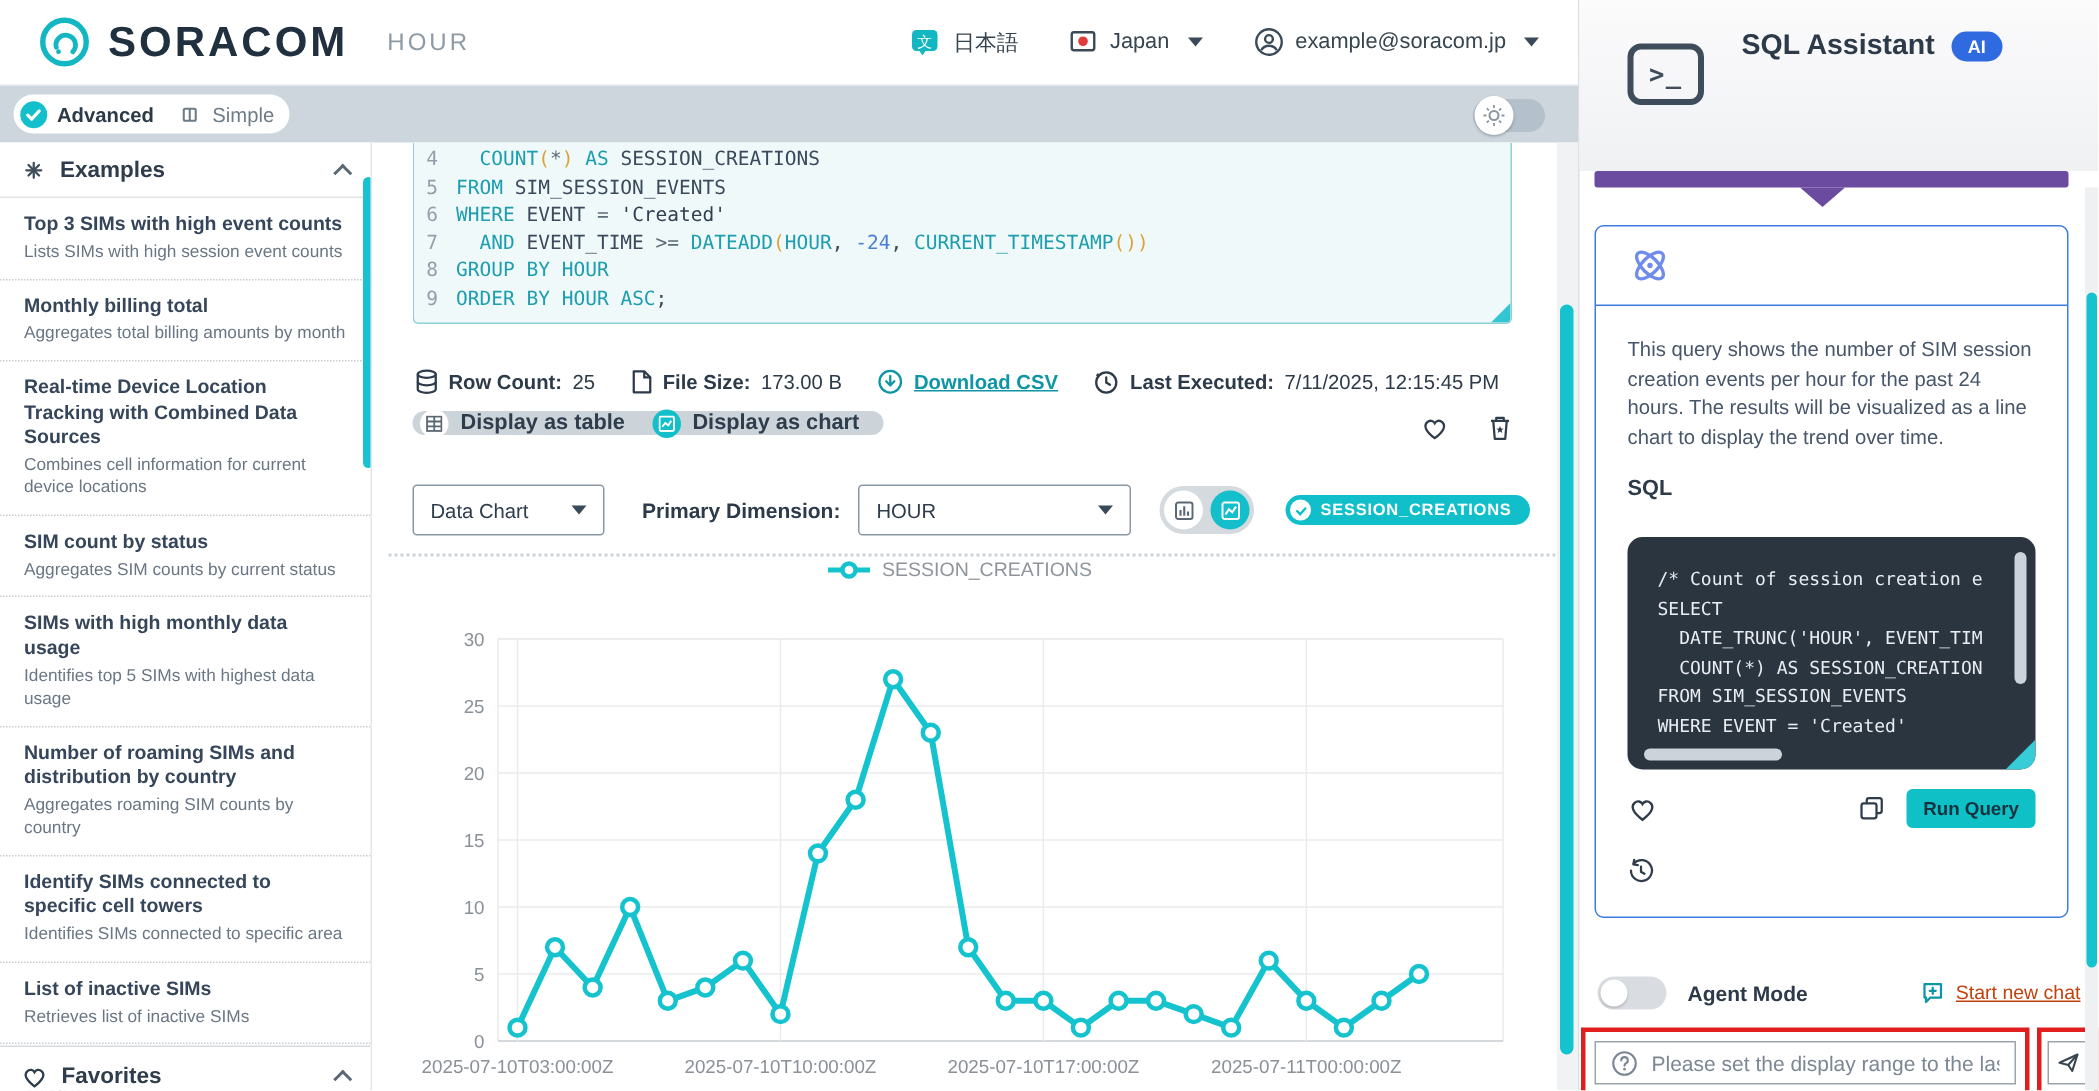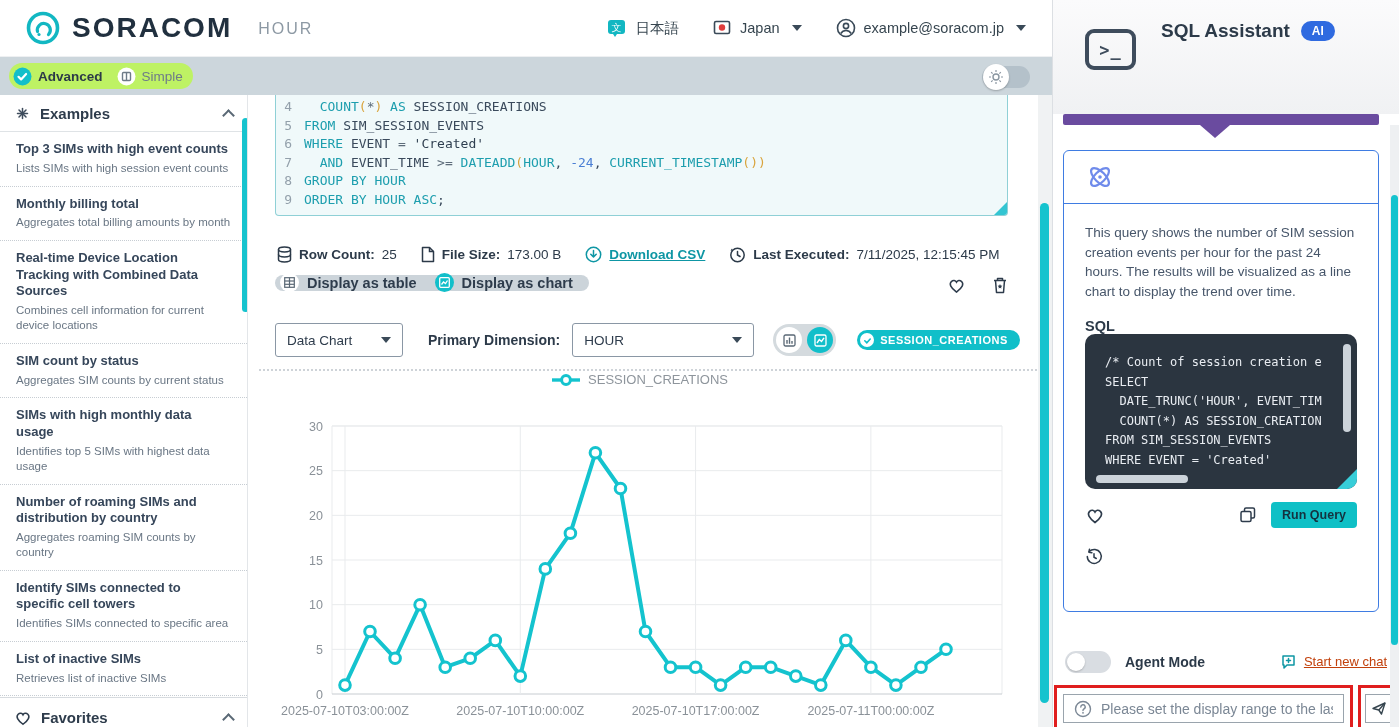--- a/index.html
+++ b/index.html
@@ -10,21 +10,21 @@
   .main{position:absolute;left:0;top:0;width:1052px;height:727px;background:#fff}
   .header{position:absolute;left:0;top:0;width:100%;height:57px;background:#fff;display:flex;align-items:center;padding:0 26px;border-bottom:1px solid #eef0f2}
   .brand{display:flex;align-items:center;gap:12px}
   .brand-name{font-size:28px;font-weight:bold;letter-spacing:2px;color:#21303f}
   .brand-app{font-size:16px;letter-spacing:2px;color:#8d99a4;margin-left:14px;margin-top:2px}
   .header-right{margin-left:auto;display:flex;align-items:center;gap:14px;font-size:14.5px;color:#36454f}
   .hr-group{display:flex;align-items:center;gap:8px;margin-left:20px;cursor:pointer}
   .chev{width:0;height:0;border-left:5px solid transparent;border-right:5px solid transparent;border-top:6px solid #3a4a58;margin-left:4px}
 
   .toolbar{position:absolute;top:57px;left:0;width:100%;height:38px;background:#ccd6dc;display:flex;align-items:center;padding:0 9px}
-  .mode-pill{display:flex;align-items:center;background:#bef264;border-radius:14px;height:26px;padding:0 10px 0 4px;gap:14px}
+  .mode-pill{display:flex;align-items:center;background:#ffffff;border-radius:14px;height:26px;padding:0 10px 0 4px;gap:14px}
   .mode-opt{display:flex;align-items:center;gap:6px;font-size:13.5px}
   .mode-opt.active{font-weight:bold;color:#2c3a48}
   .mode-opt.inactive{color:#6e7b88}
   .theme-toggle{position:absolute;right:22px;top:66px;width:48px;height:22px;background:#b4c1ca;border-radius:11px}
   .theme-knob{position:absolute;left:1px;top:-2px;width:26px;height:26px;border-radius:50%;background:#fff;box-shadow:0 1px 2px rgba(0,0,0,.25);display:flex;align-items:center;justify-content:center}
 
   
   .sidebar{position:absolute;top:95px;left:0;width:248px;bottom:0;background:#fff;border-right:1px solid #e3e6e9;overflow:hidden}
   .sb-header{display:flex;align-items:center;gap:9px;padding:10px 14px 9px 14px;border-bottom:1px solid #dfe3e6}
   .sb-header-title{font-size:15px;font-weight:bold;color:#2e3c4c;flex:1}
@@ -86,21 +86,21 @@
   .ai-badge{background:#2f6ae0;color:#fff;font-size:12px;font-weight:bold;padding:3px 11px;border-radius:12px}
   .as-sub{position:absolute;left:108px;top:55px;width:228px;font-size:13.5px;color:#5a6775;line-height:1.42}
   .purple-bar{position:absolute;left:10px;top:114px;width:316px;height:11px;background:#6a4b9f;border-radius:2px}
   .purple-tip{position:absolute;left:147px;top:125px;width:0;height:0;border-left:15px solid transparent;border-right:15px solid transparent;border-top:13px solid #6a4b9f}
 
   .card{position:absolute;left:10px;top:150px;width:316px;height:462px;background:#fff;border:1.5px solid #3f7ce2;border-radius:6px}
   .card-top{height:53px;border-bottom:1px solid #3f7ce2;display:flex;align-items:center;padding:0 21px}
   .card-body{padding:19px 21px 0 21px}
   .as-msg{font-size:13.5px;color:#47566a;line-height:1.45}
   .sql-label{margin-top:17px;font-size:14.5px;font-weight:bold;color:#2c3a49}
-  .codeblock{position:relative;margin-top:0;background:#2b3540;border-radius:10px;height:155px;padding:19px 16px 0 20px;font-family:"DejaVu Sans Mono",monospace;font-size:12px;color:#e9edf2;line-height:19.5px;overflow:hidden}
+  .codeblock{position:relative;margin-top:24px;background:#2b3540;border-radius:10px;height:155px;padding:19px 16px 0 20px;font-family:"DejaVu Sans Mono",monospace;font-size:12px;color:#e9edf2;line-height:19.5px;overflow:hidden}
   .codeblock div{white-space:pre;overflow:hidden}
   .cb-vscroll{position:absolute;right:6px;top:10px;width:8px;height:88px;background:#ccd3da;border-radius:4px}
   .cb-hscroll{position:absolute;left:11px;bottom:6px;width:92px;height:8px;background:#ccd3da;border-radius:4px}
   .cb-resize{position:absolute;right:0;bottom:0;width:0;height:0;border-left:20px solid transparent;border-bottom:20px solid #37cdd8}
   .card-actions{display:flex;align-items:center;margin-top:13px}
   .run-btn{margin-left:14px;background:#0fc0c6;border:none;border-radius:4px;padding:6px 11px;font-size:12.5px;font-weight:bold;color:#14323f;font-family:"Liberation Sans",sans-serif;cursor:pointer}
   .spacer{flex:1}
   .history-row{margin-top:20px}
 
   .as-bottom{position:absolute;bottom:0;left:0;right:0;height:88px;background:#fff}

